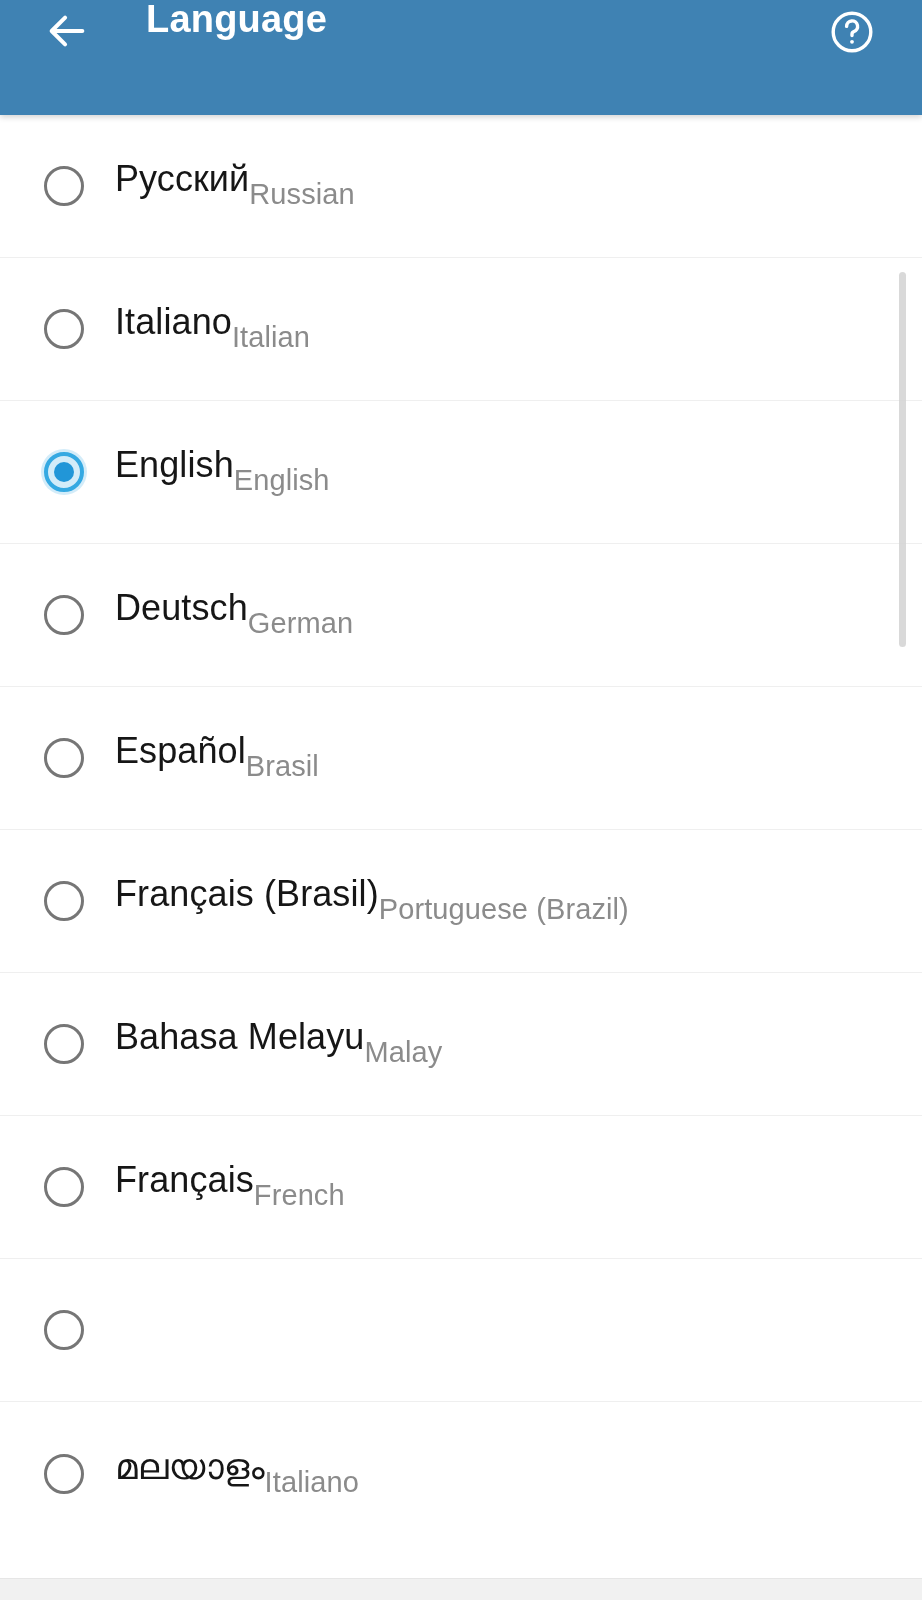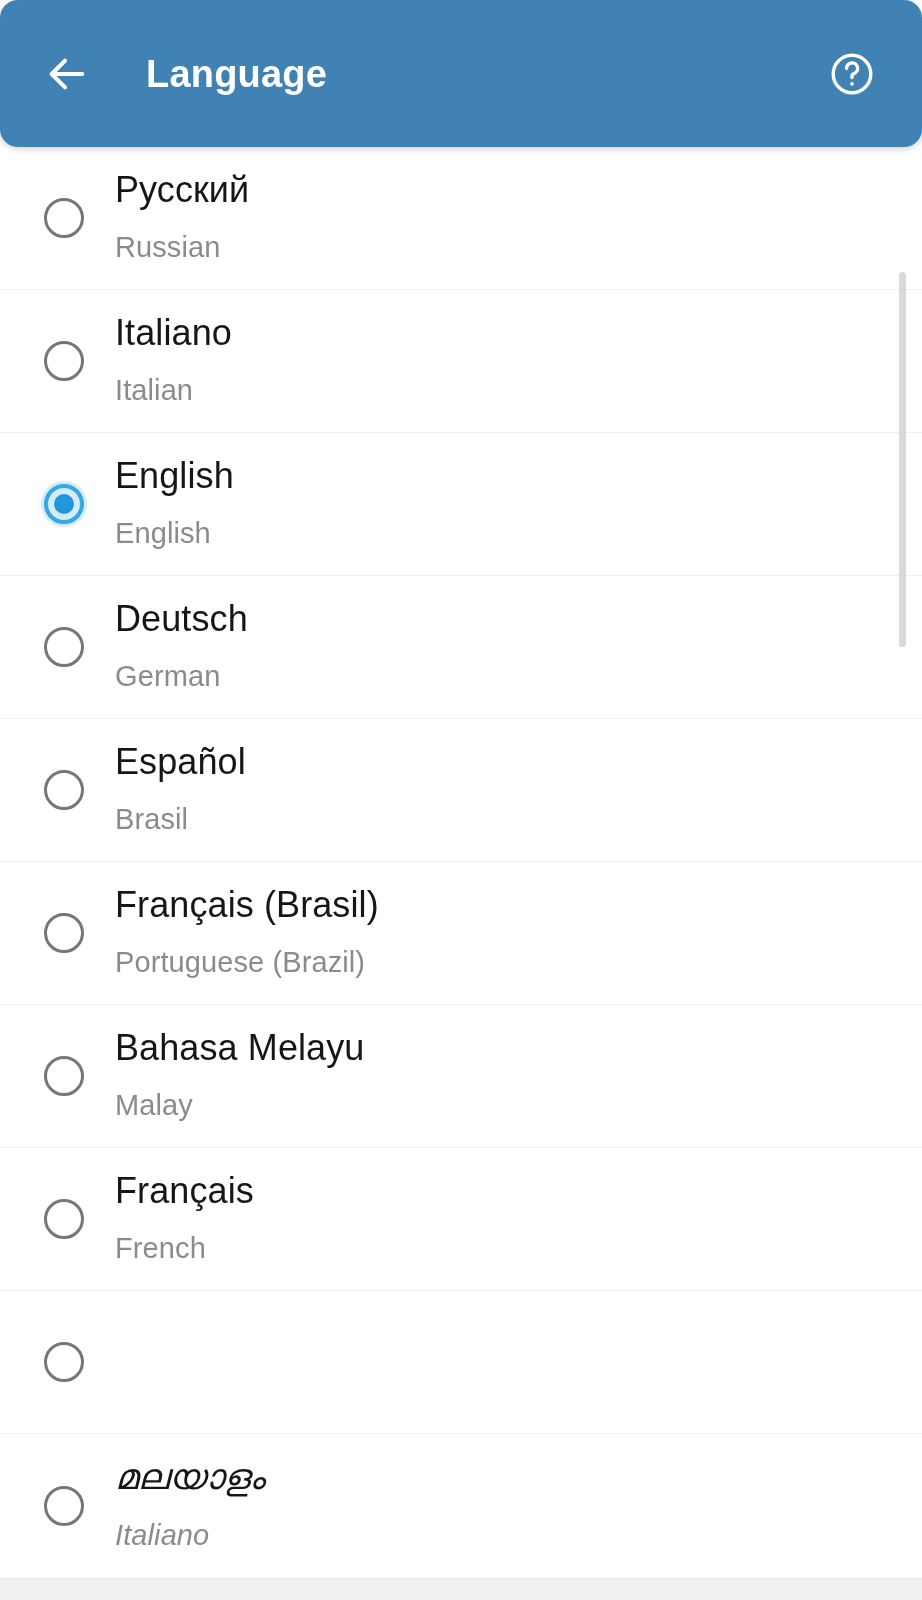--- a/index.html
+++ b/index.html
@@ -12,28 +12,27 @@
   .screen {
     position:relative;
     width:922px; height:1600px;
     background:#ffffff;
     overflow:hidden;
   }
 
   
   .appbar {
     position:relative;
-    height:147px;
+    height:115px;
     background:#3f82b3;
     display:flex;
-    align-items:center;
+    align-items:flex-start;
     padding:0 28px 0 36px;
     box-shadow:0 2px 6px rgba(0,0,0,0.18);
     z-index:5;
-    border-radius:18px;
   }
   .back-btn {
     width:62px; height:62px;
     display:flex; align-items:center; justify-content:center;
     flex:0 0 auto;
     cursor:pointer;
   }
   .back-btn svg { width:46px; height:46px; display:block; }
   .appbar-title {
     color:#ffffff;
@@ -64,21 +63,21 @@
   .row {
     position:relative;
     height:143px;
     display:flex;
     align-items:center;
     padding-left:41px;
     border-bottom:1px solid #efefef;
     background:#ffffff;
     cursor:pointer;
   }
-  .row:last-child { border-bottom:none;font-style:italic; }
+  .row:last-child { border-bottom:none; }
 
   .radio {
     flex:0 0 auto;
     width:46px; height:46px;
     position:relative;
     margin-right:19px;
   }
   .radio .ring {
     position:absolute;
     left:3px; top:3px;
@@ -105,21 +104,20 @@
     display:block;
     position:absolute;
     left:13px; top:13px;
     width:20px; height:20px;
     border-radius:50%;
     background:#2196d8;
   }
 
   .labels {
     display:flex;
-    flex-direction:column;
     justify-content:space-between;
     padding-left:9px;
   }
   .native {
     font-size:36px;
     color:#161616;
     line-height:1.18;
     letter-spacing:0.1px;
     white-space:nowrap;
   }

